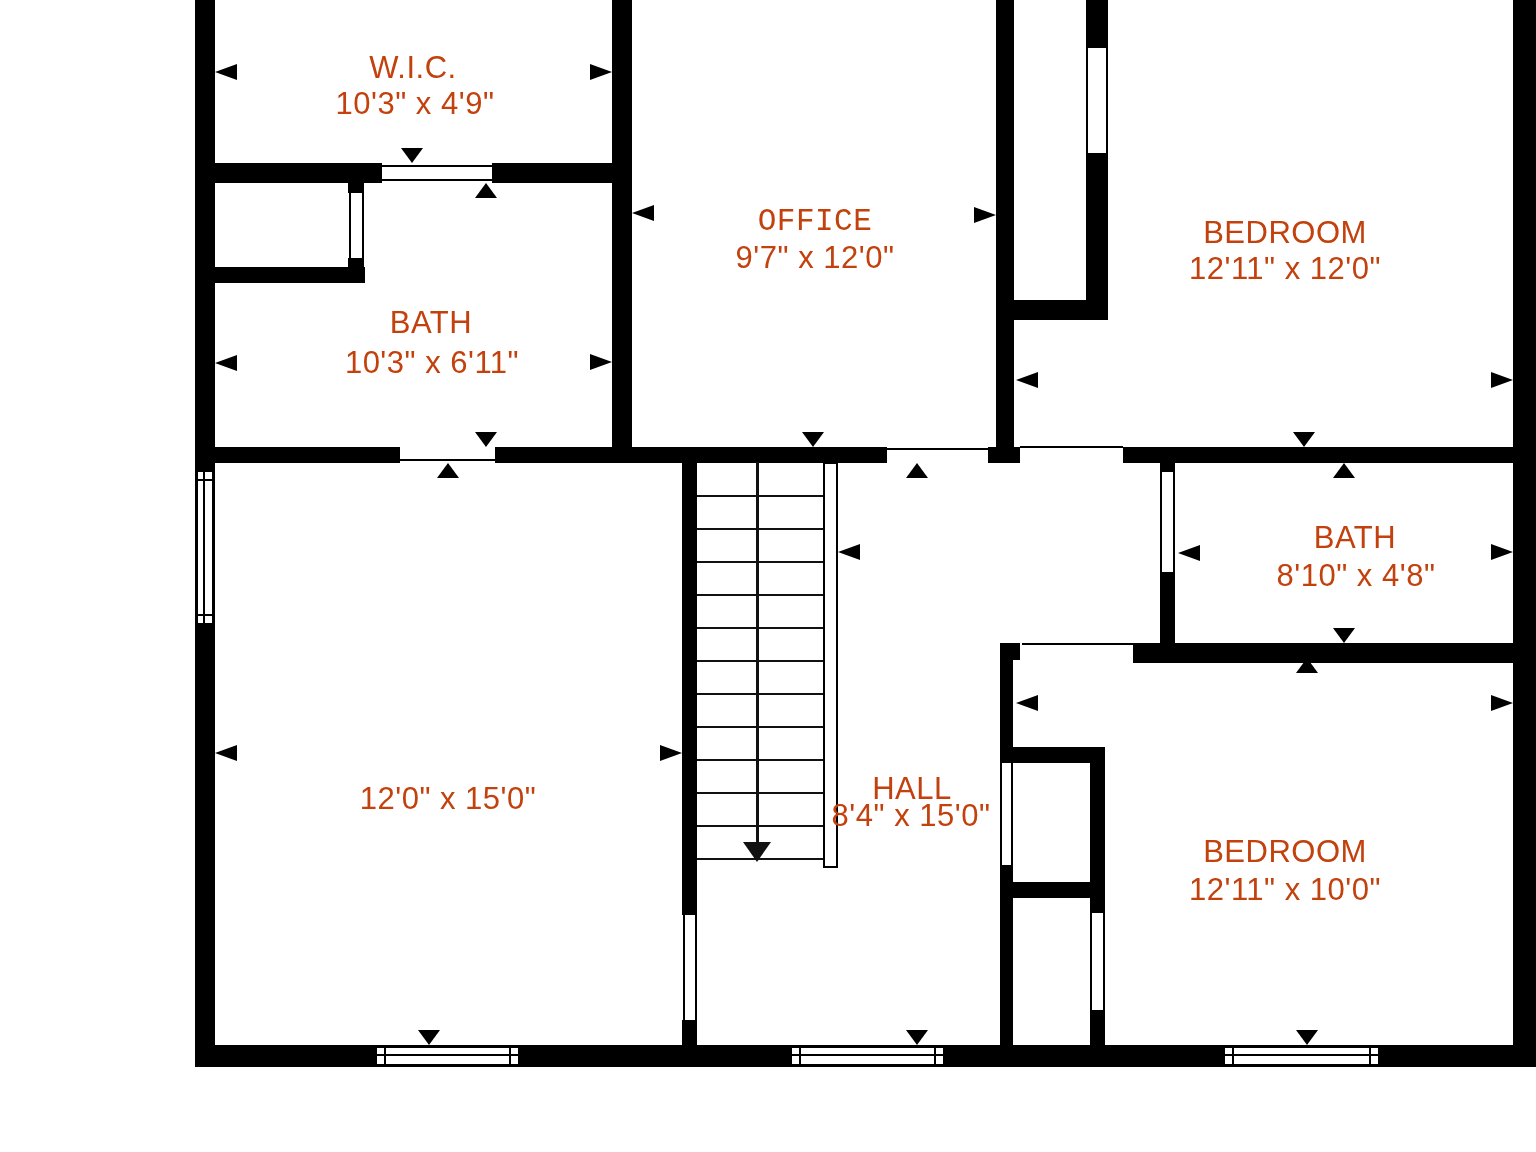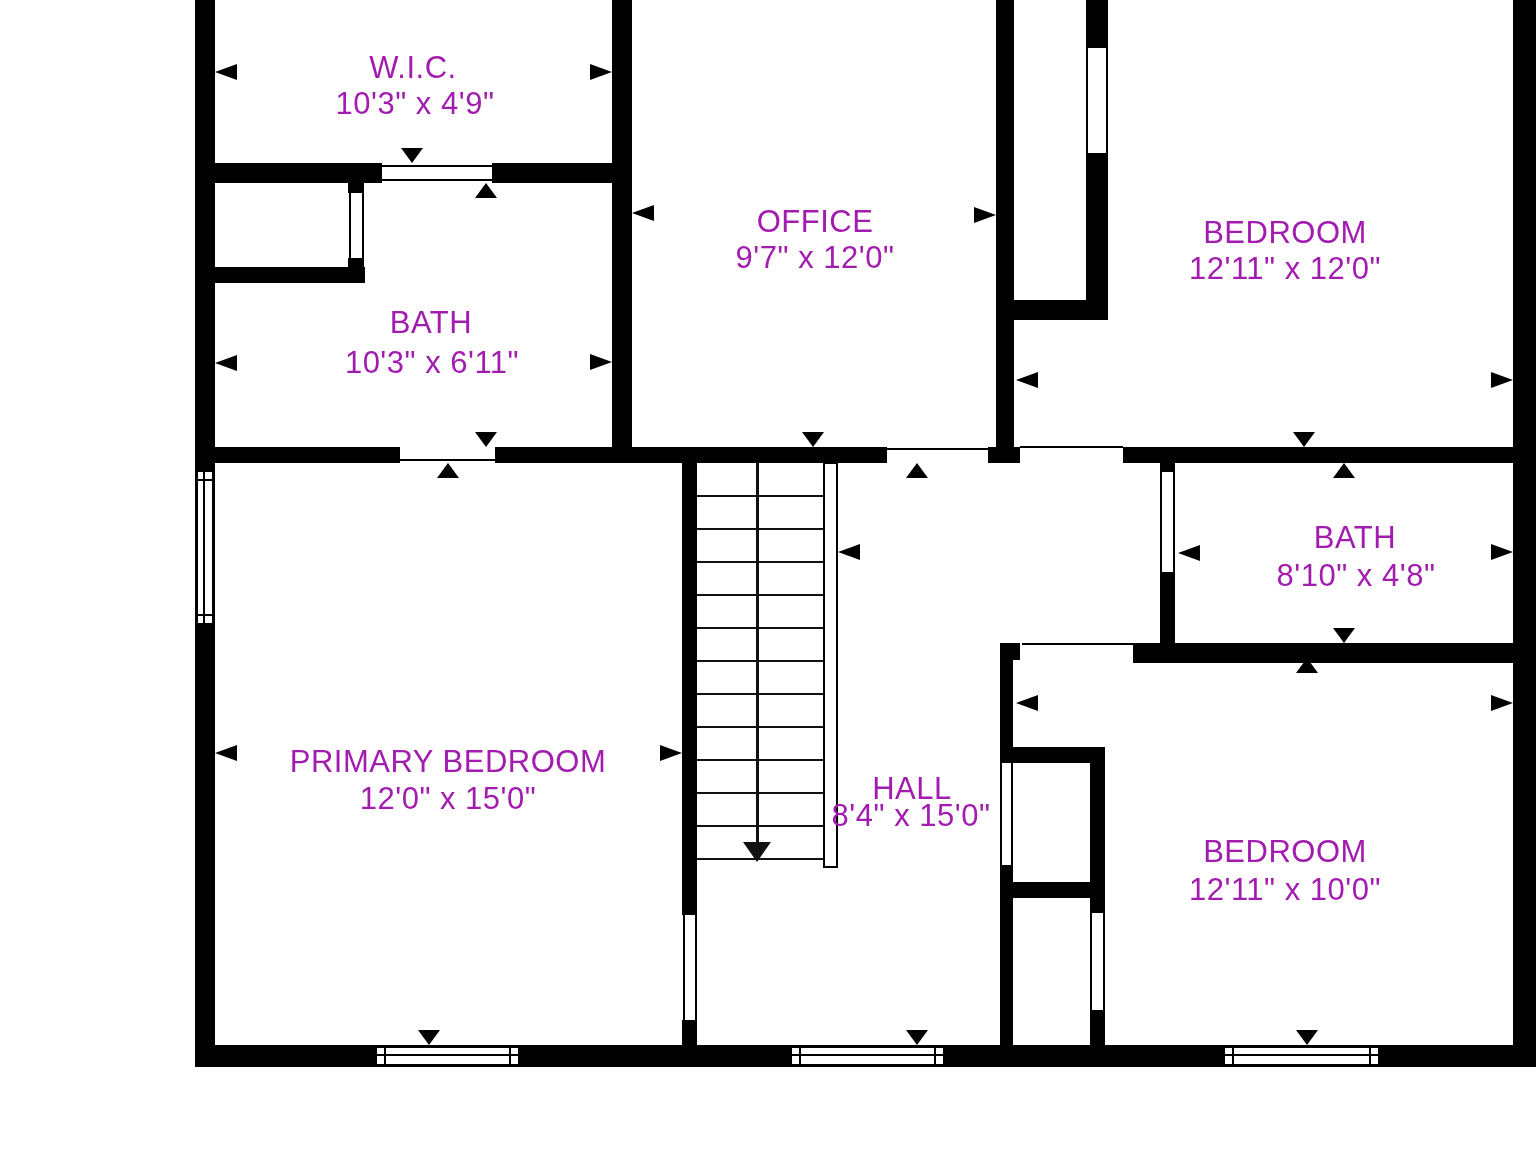--- a/index.html
+++ b/index.html
@@ -8,21 +8,21 @@
     width:1536px;height:1152px;
     background:#fff;
     overflow:hidden;
     font-family:"Liberation Sans", sans-serif;
   }
   .abs{position:absolute;}
   .room-label,.room-dims{
     position:absolute;
     transform:translate(-50%,-50%);
     white-space:nowrap;
-    color:#a21caf;
+    color:#c2410c;
     font-size:31px;
     letter-spacing:0.5px;
     line-height:1;
   }
 </style>
 </head>
 <body>
 
 <div id="plan">
     <div class="abs" style="left: 195px; top: 0px; width: 20px; height: 1067px; background: rgb(0, 0, 0);"></div>
@@ -128,25 +128,24 @@
     <div class="abs" style="width: 0px; height: 0px; left: 802px; top: 432px; border-left: 11px solid transparent; border-right: 11px solid transparent; border-top: 15px solid rgb(0, 0, 0);"></div>
     <div class="abs" style="width: 0px; height: 0px; left: 1293px; top: 432px; border-left: 11px solid transparent; border-right: 11px solid transparent; border-top: 15px solid rgb(0, 0, 0);"></div>
     <div class="abs" style="width: 0px; height: 0px; left: 1333px; top: 628px; border-left: 11px solid transparent; border-right: 11px solid transparent; border-top: 15px solid rgb(0, 0, 0);"></div>
     <div class="abs" style="width: 0px; height: 0px; left: 418px; top: 1030px; border-left: 11px solid transparent; border-right: 11px solid transparent; border-top: 15px solid rgb(0, 0, 0);"></div>
     <div class="abs" style="width: 0px; height: 0px; left: 906px; top: 1030px; border-left: 11px solid transparent; border-right: 11px solid transparent; border-top: 15px solid rgb(0, 0, 0);"></div>
     <div class="abs" style="width: 0px; height: 0px; left: 1296px; top: 1030px; border-left: 11px solid transparent; border-right: 11px solid transparent; border-top: 15px solid rgb(0, 0, 0);"></div>
     <div class="room-label" style="left: 413px; top: 67px;">W.I.C.</div>
     <div class="room-dims" style="left: 415px; top: 103px;">10'3" x 4'9"</div>
     <div class="room-label" style="left: 431px; top: 322px;">BATH</div>
     <div class="room-dims" style="left: 432px; top: 362px;">10'3" x 6'11"</div>
-    <div class="room-label" style="left: 815px; top: 221px;">OFFICE</div>
+    <div class="room-label" style="left: 815px; top: 221px; font-family: Liberation Mono, monospace;">OFFICE</div>
     <div class="room-dims" style="left: 815px; top: 257px;">9'7" x 12'0"</div>
     <div class="room-label" style="left: 1285px; top: 232px;">BEDROOM</div>
     <div class="room-dims" style="left: 1285px; top: 268px;">12'11" x 12'0"</div>
     <div class="room-label" style="left: 1355px; top: 537px;">BATH</div>
     <div class="room-dims" style="left: 1356px; top: 575px;">8'10" x 4'8"</div>
-    <div class="room-label" style="left: 448px; top: 761px;">PRIMARY BEDROOM</div>
     <div class="room-dims" style="left: 448px; top: 798px;">12'0" x 15'0"</div>
     <div class="room-label" style="left: 912px; top: 780px; margin-top: 8px;">HALL</div>
     <div class="room-dims" style="left: 911px; top: 815px;">8'4" x 15'0"</div>
     <div class="room-label" style="left: 1285px; top: 851px;">BEDROOM</div>
     <div class="room-dims" style="left: 1285px; top: 889px;">12'11" x 10'0"</div>
   </div>
 
 </body></html>

